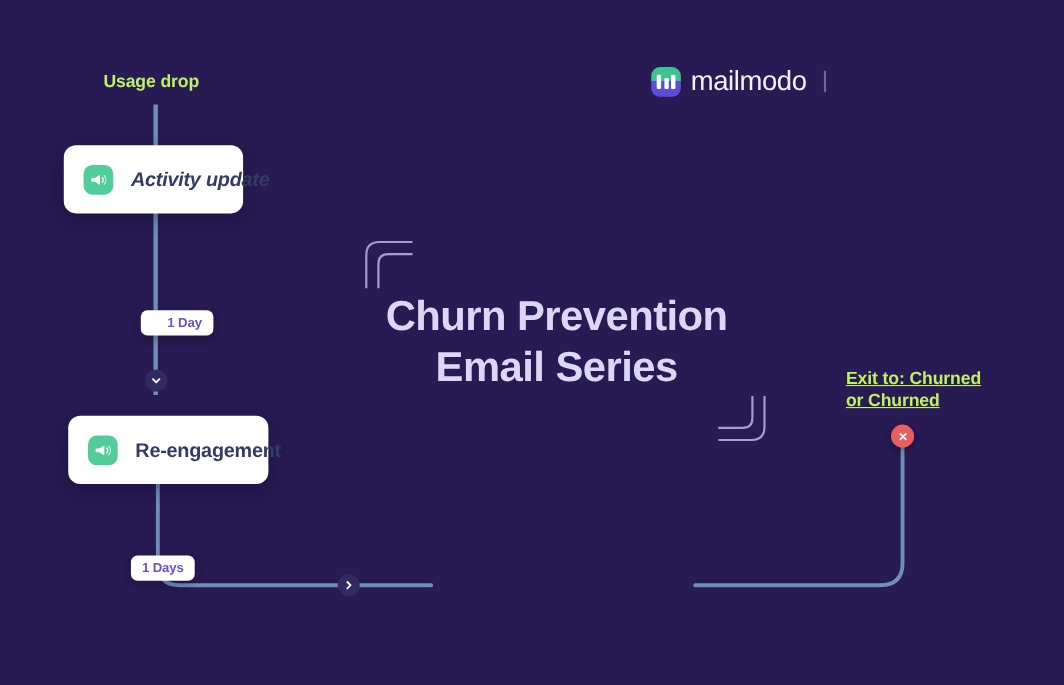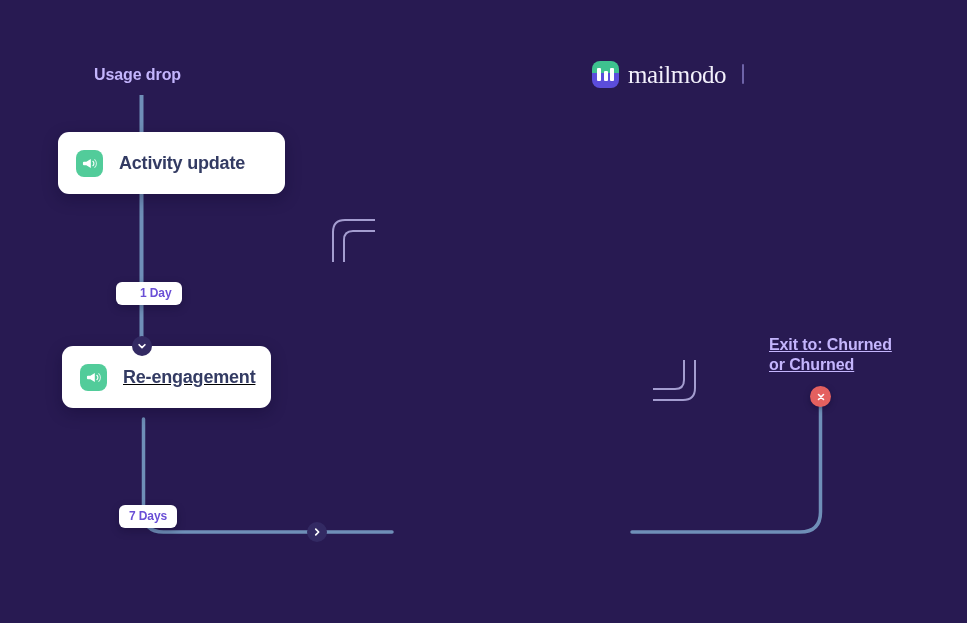--- a/index.html
+++ b/index.html
@@ -22,21 +22,20 @@
   }
 
   
   .brand {
     position: absolute;
     left: 592px;
     top: 58px;
     display: flex;
     align-items: center;
     height: 32px;
-    font-family: Liberation Serif, serif;
   }
   .brand-logo {
     width: 27px;
     height: 27px;
     border-radius: 8px;
     background: linear-gradient(180deg, #3ec28f 0%, #3ec28f 46%, #5b4ddb 46%, #5b4ddb 100%);
     position: relative;
     flex: 0 0 auto;
     overflow: hidden;
   }
@@ -89,21 +88,21 @@
   .deco {
     position: absolute;
     pointer-events: none;
   }
   .deco-tl { left: 331px; top: 218px; }
   .deco-br { left: 648px; top: 358px; }
 
   
   .flow-label {
     position: absolute;
-    color: #c4b5fd;
+    color: #bef264;
     font-size: 16px;
     font-weight: 700;
     letter-spacing: -0.1px;
     line-height: 1.25;
   }
   .label-usage-drop { left: 94px; top: 65px; }
   .label-exit       { left: 769px; top: 335px; width: 150px; text-decoration: underline; }
 
   
   #connectors {
@@ -136,38 +135,38 @@
     margin-right: 16px;
   }
   .node-label {
     color: #333b63;
     font-size: 18px;
     font-weight: 700;
     letter-spacing: -0.2px;
     white-space: nowrap;
   }
 
-  #node-activity-update   { left: 58px;  top: 132px; width: 227px; }
-  #node-re-engagement     { left: 62px;  top: 346px; width: 209px; text-decoration: underline; }
+  #node-activity-update   { left: 58px;  top: 132px; width: 163px; font-style: italic; }
+  #node-re-engagement     { left: 62px;  top: 378px; width: 182px; }
   #node-additional-res    { left: 391px; top: 500px; width: 241px; }
 
   
   .delay-pill {
     position: absolute;
     background: #ffffff;
     border-radius: 6px;
     color: #6a4fd6;
     font-size: 12px;
     font-weight: 700;
     letter-spacing: -0.1px;
     padding: 4px 10px 5px;
     box-shadow: 0 3px 9px rgba(10, 3, 35, 0.28);
     white-space: nowrap;
   }
-  #pill-1day  { left: 116px; top: 282px; padding-left: 24px; }
+  #pill-1day  { left: 128px; top: 282px; padding-left: 24px; }
   #pill-2days { left: 119px; top: 505px; }
 
   
   .marker {
     position: absolute;
     width: 20px;
     height: 20px;
     border-radius: 50%;
     display: flex;
     align-items: center;
@@ -213,20 +212,24 @@
   <div class="brand">
     <div class="brand-logo">
       <i class="b1"></i>
         <i class="b2"></i>
         <i class="b3"></i>
     </div>
     <span class="brand-name">mailmodo</span>
     <span class="brand-divider"></span>
   </div>
 
+  <div class="title-block">
+    <span class="title-line">Churn Prevention</span>
+    <span class="title-line">Email Series</span>
+  </div>
 
   <div class="flow-label label-usage-drop">Usage drop</div>
 
   <div class="flow-label label-exit">
     <span>Exit to: Churned</span><br>
     <span>or Churned</span>
   </div>
 
   <div class="node-card" id="node-activity-update">
     <span class="node-icon">
@@ -245,21 +248,21 @@
         <path d="M2 6.2h2.6L9.4 3.1v9.8L4.6 9.8H2A1 1 0 0 1 1 8.8V7.2a1 1 0 0 1 1-1z" fill="#ffffff"></path>
         <path d="M11.6 5.6c.7.6 1.1 1.5 1.1 2.4s-.4 1.8-1.1 2.4" stroke="#ffffff" stroke-width="1.2" stroke-linecap="round"></path>
         <path d="M13.6 3.8c1.1 1 1.8 2.5 1.8 4.2s-.7 3.2-1.8 4.2" stroke="#ffffff" stroke-width="1.1" stroke-linecap="round" opacity="0.75"></path>
       </svg>
     </span>
     <span class="node-label">Re-engagement</span>
   </div>
 
 
   <div class="delay-pill" id="pill-1day">1 Day</div>
-  <div class="delay-pill" id="pill-2days">7 Days</div>
+  <div class="delay-pill" id="pill-2days">1 Days</div>
 
   <div class="marker marker-step" id="marker-down">
     <svg width="10" height="10" viewBox="0 0 12 12" fill="none">
       <path d="M2.5 4.5 L6 8 L9.5 4.5" stroke="#ffffff" stroke-width="2" stroke-linecap="round" stroke-linejoin="round"></path>
     </svg>
   </div>
 
   <div class="marker marker-step" id="marker-right">
     <svg width="10" height="10" viewBox="0 0 12 12" fill="none">
       <path d="M4.5 2.5 L8 6 L4.5 9.5" stroke="#ffffff" stroke-width="2" stroke-linecap="round" stroke-linejoin="round"></path>

